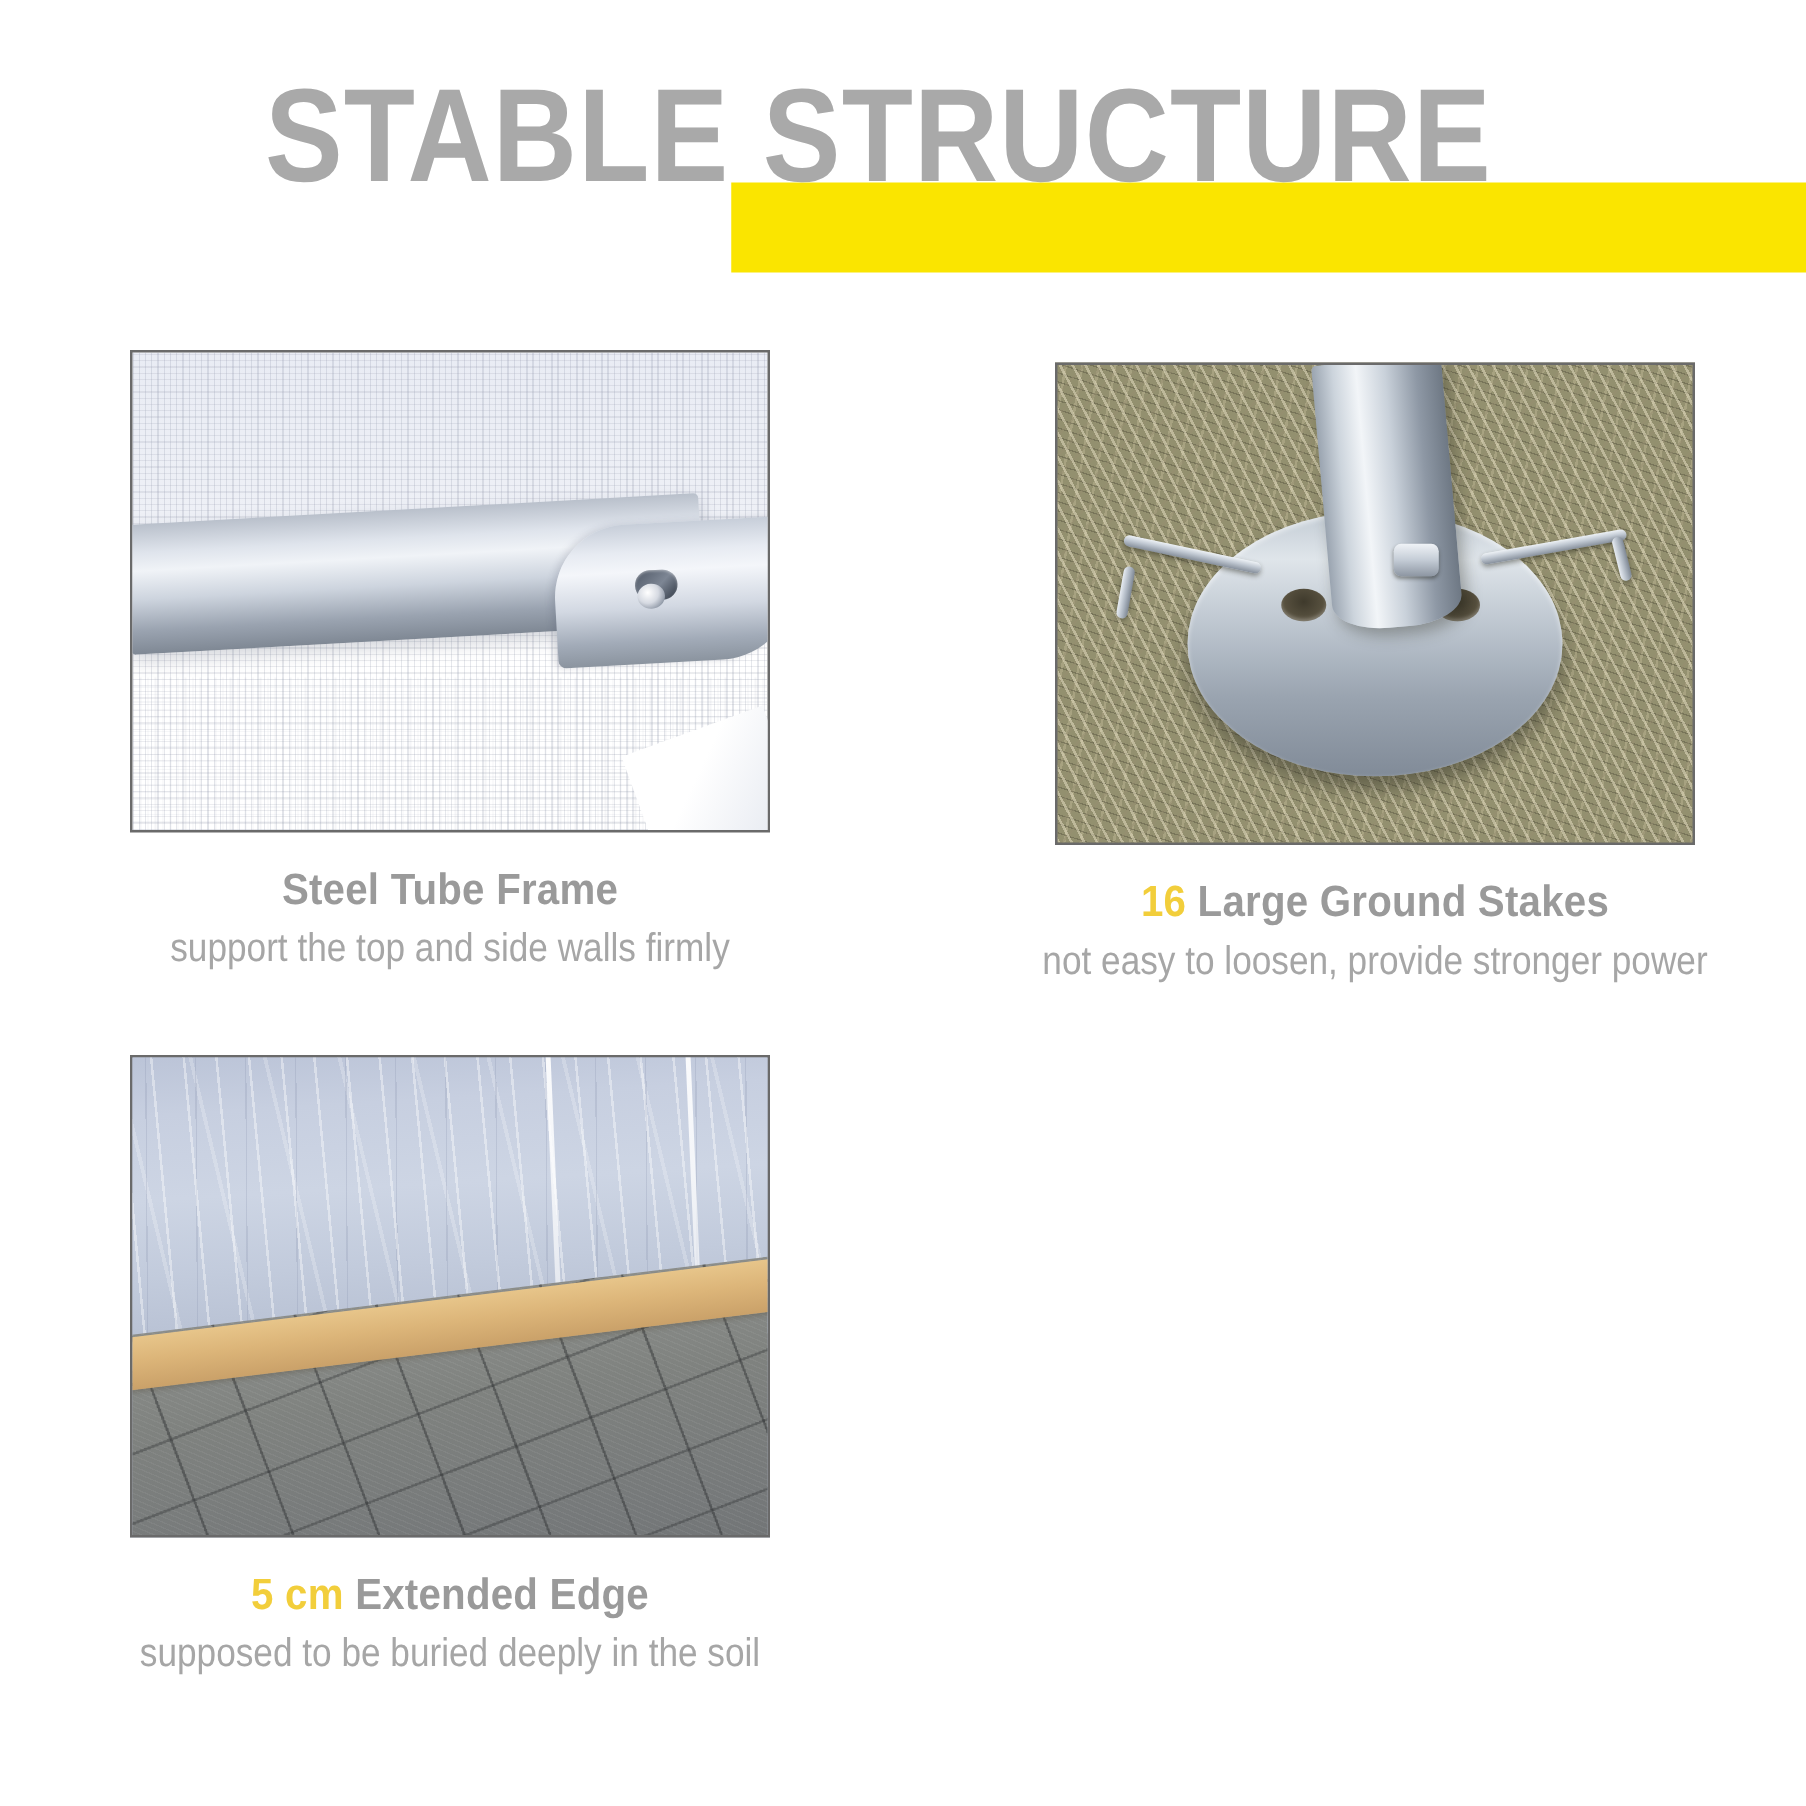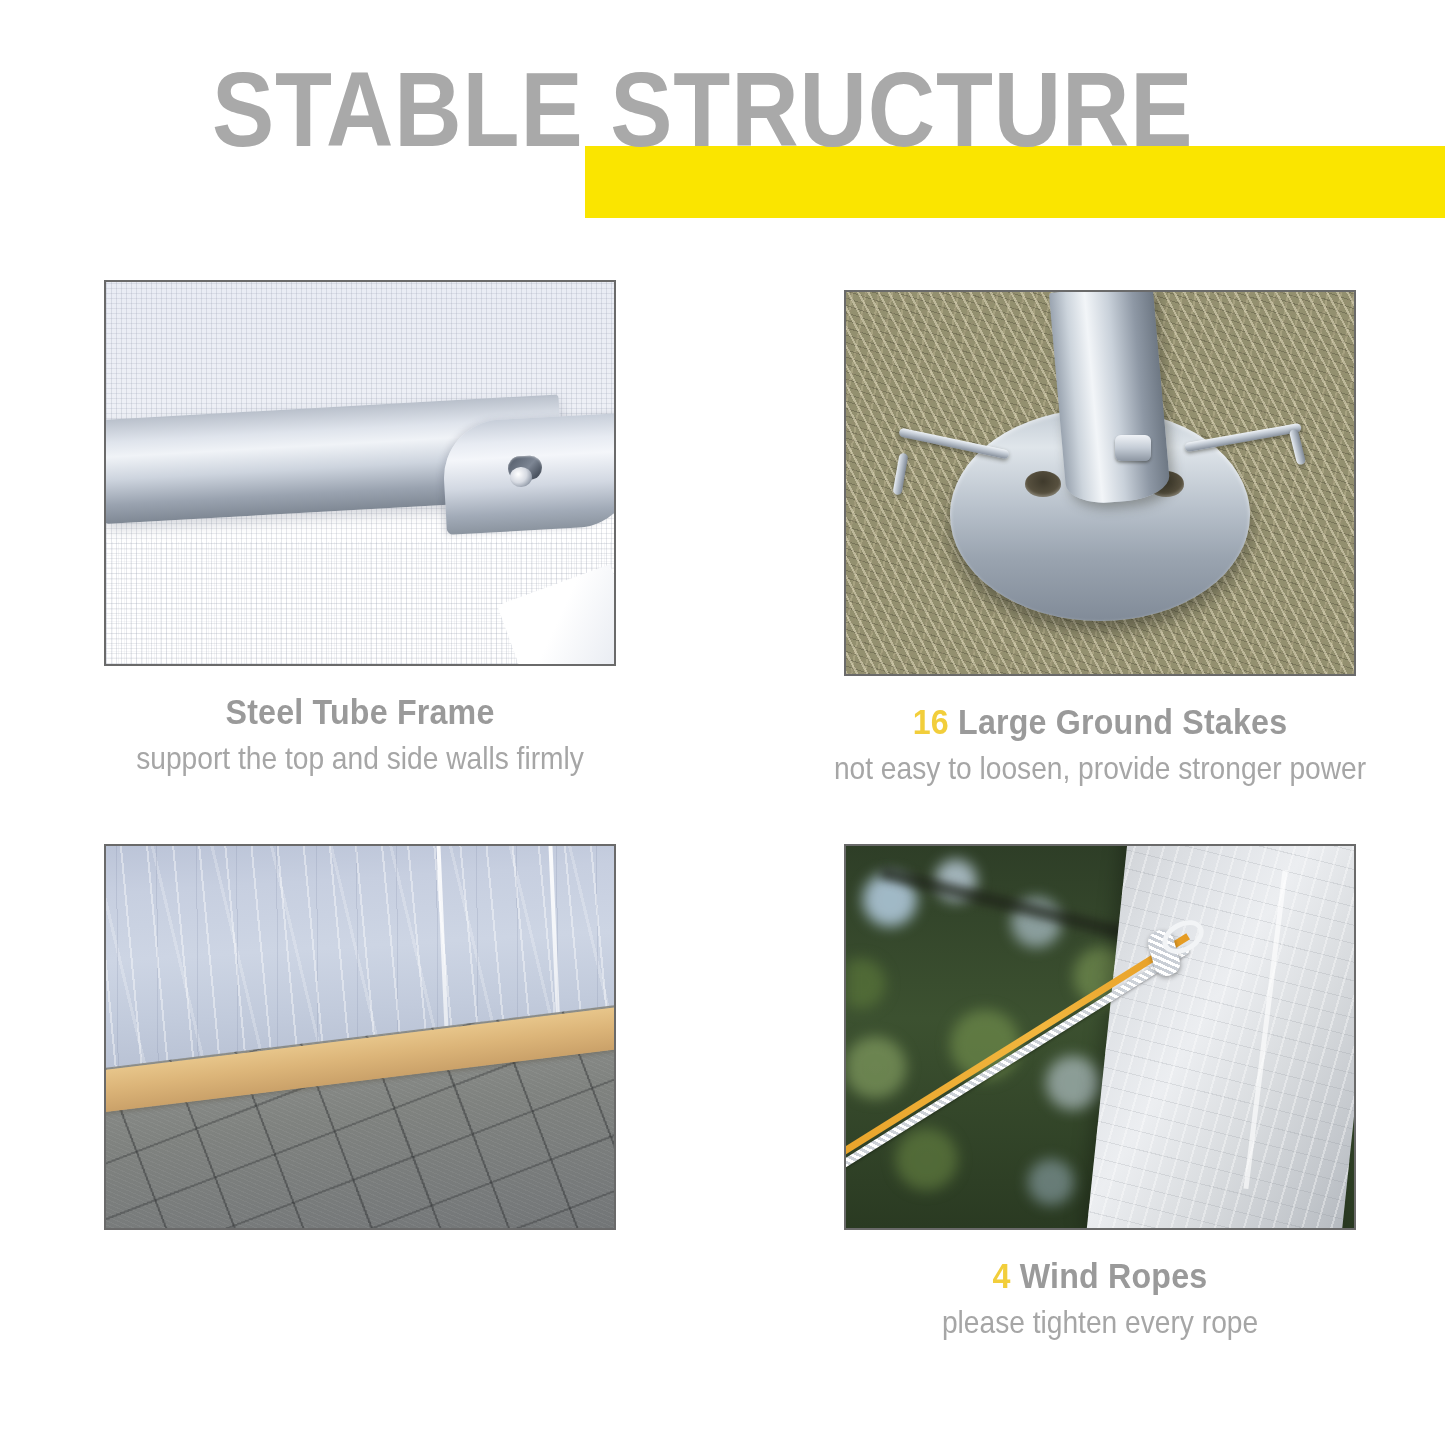--- a/index.html
+++ b/index.html
@@ -526,35 +526,22 @@
   <div class="card card-bl">
     <div class="photo ph-edge">
       <div class="tarp"></div>
       <div class="creases"></div>
       <div class="seam seam1"></div>
       <div class="seam seam2"></div>
       <div class="ground"></div>
       <div class="pavers"></div>
       <div class="band"></div>
     </div>
-  </div>
-
-  <div class="card card-br">
-    <div class="photo ph-rope">
-      <div class="foliage"></div>
-      <div class="branch"></div>
-      <div class="tent"></div>
-      <div class="tent-tex"></div>
-      <div class="tent-seam"></div>
-      <div class="rope-orange"></div>
-      <div class="rope-white"></div>
-      <div class="knot"></div>
-      <div class="knot-loop"></div>
-    </div>
     <div class="caption">
       <div class="cap-title">
-        <span class="cap-accent">4</span>&nbsp;<span>Wind Ropes</span>
+        <span class="cap-accent">5 cm</span>&nbsp;<span>Extended Edge</span>
       </div>
-      <div class="cap-sub">please tighten every rope</div>
+      <div class="cap-sub">supposed to be buried deeply in the soil</div>
     </div>
   </div>
 
+
 </div>
 
 </body></html>

